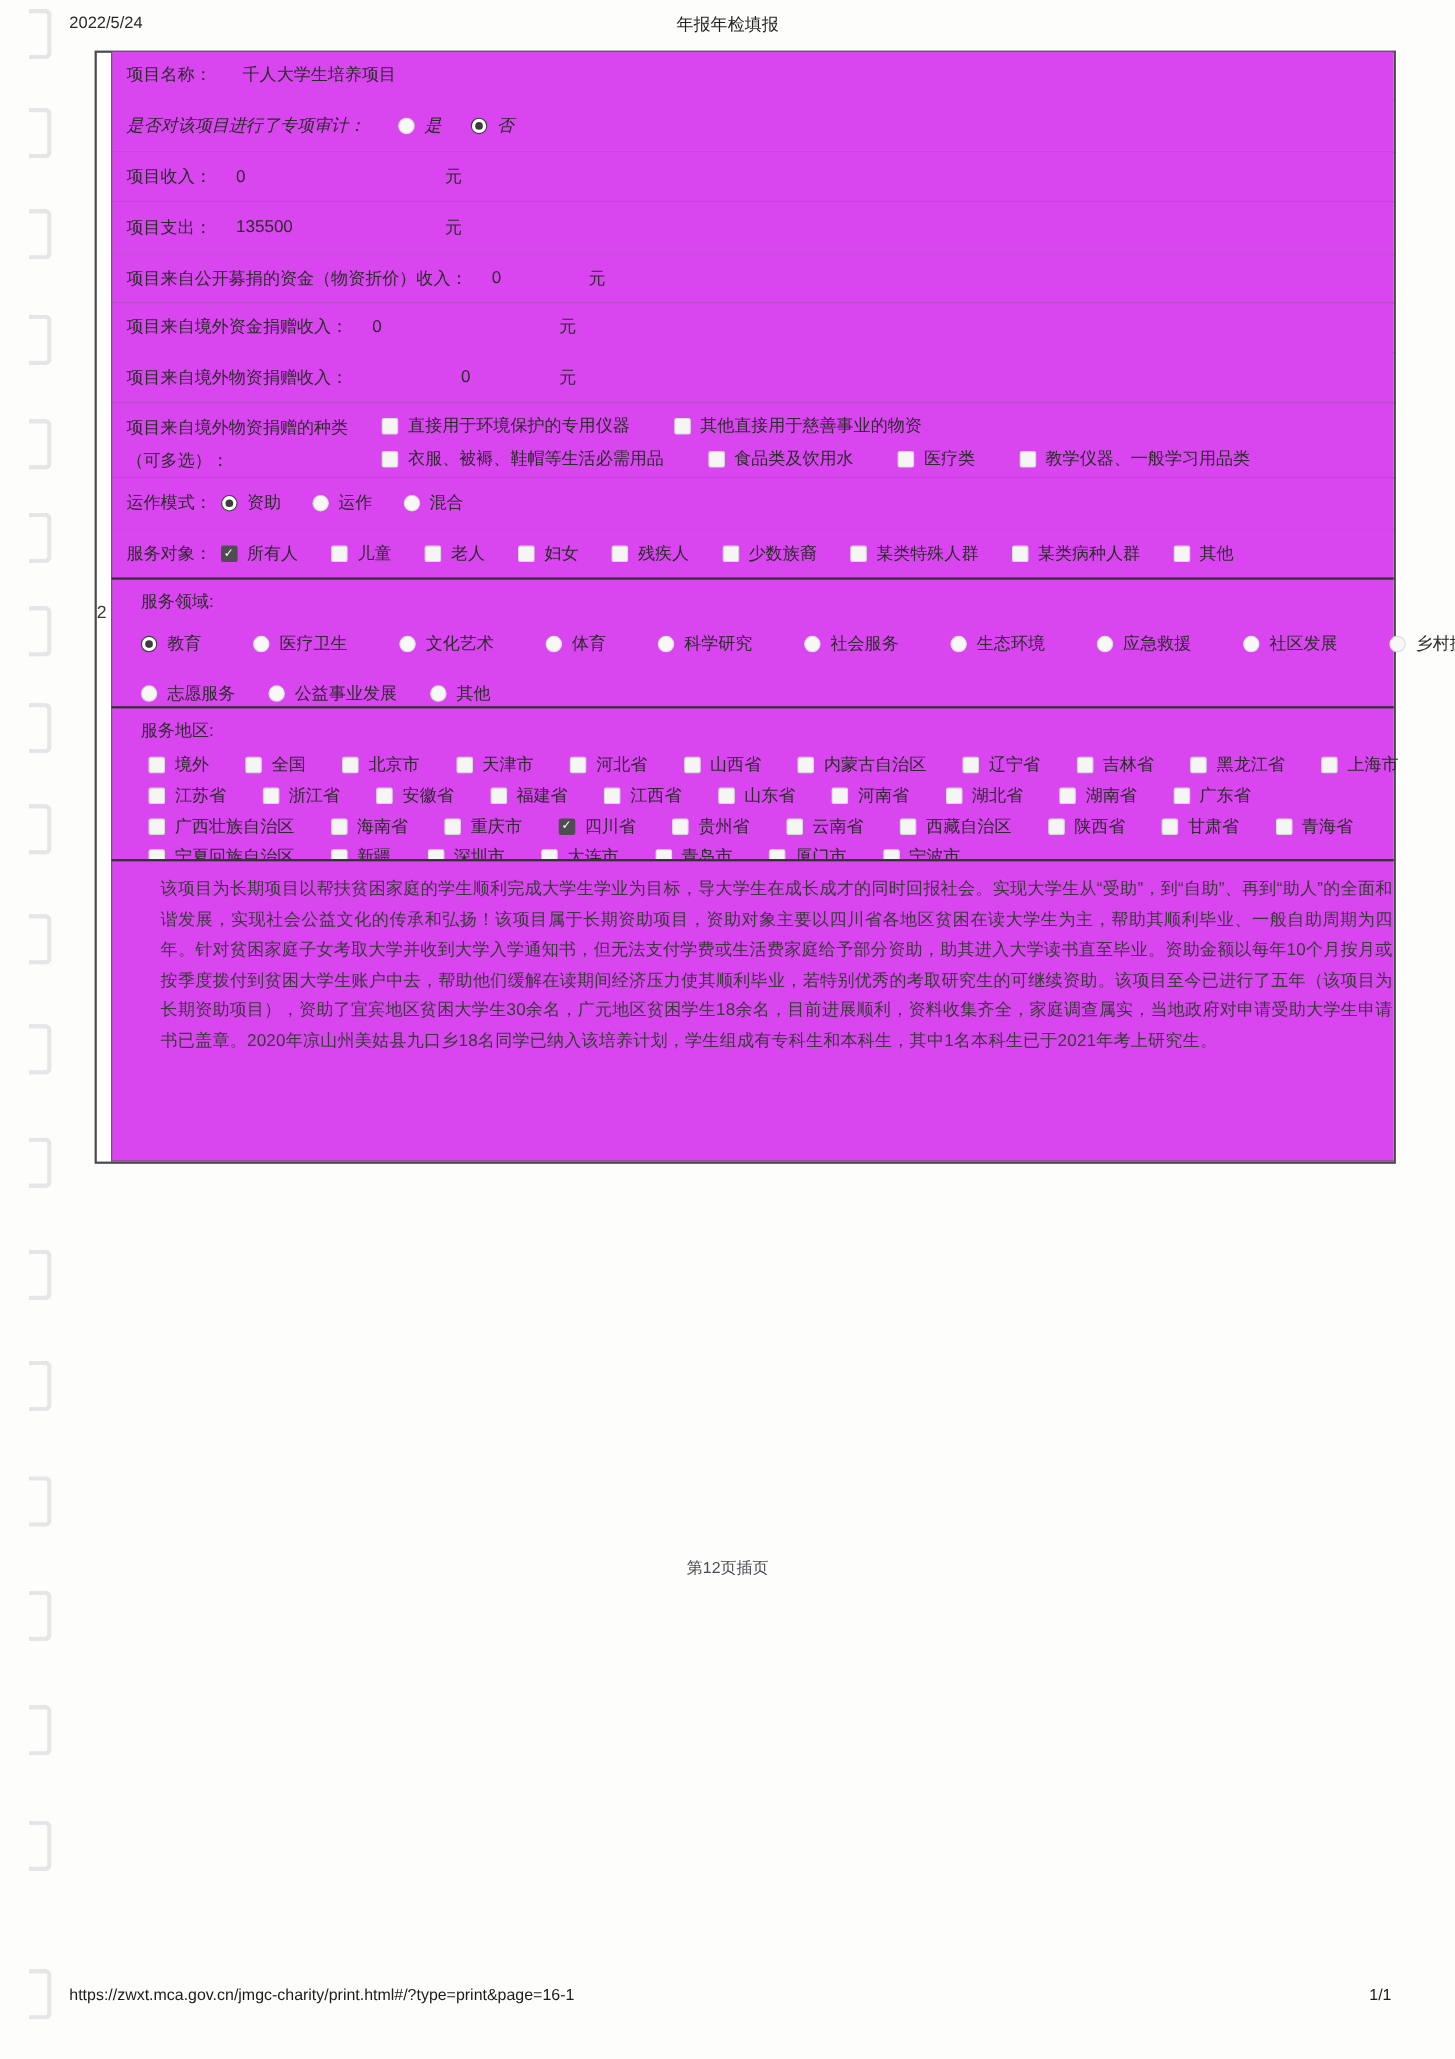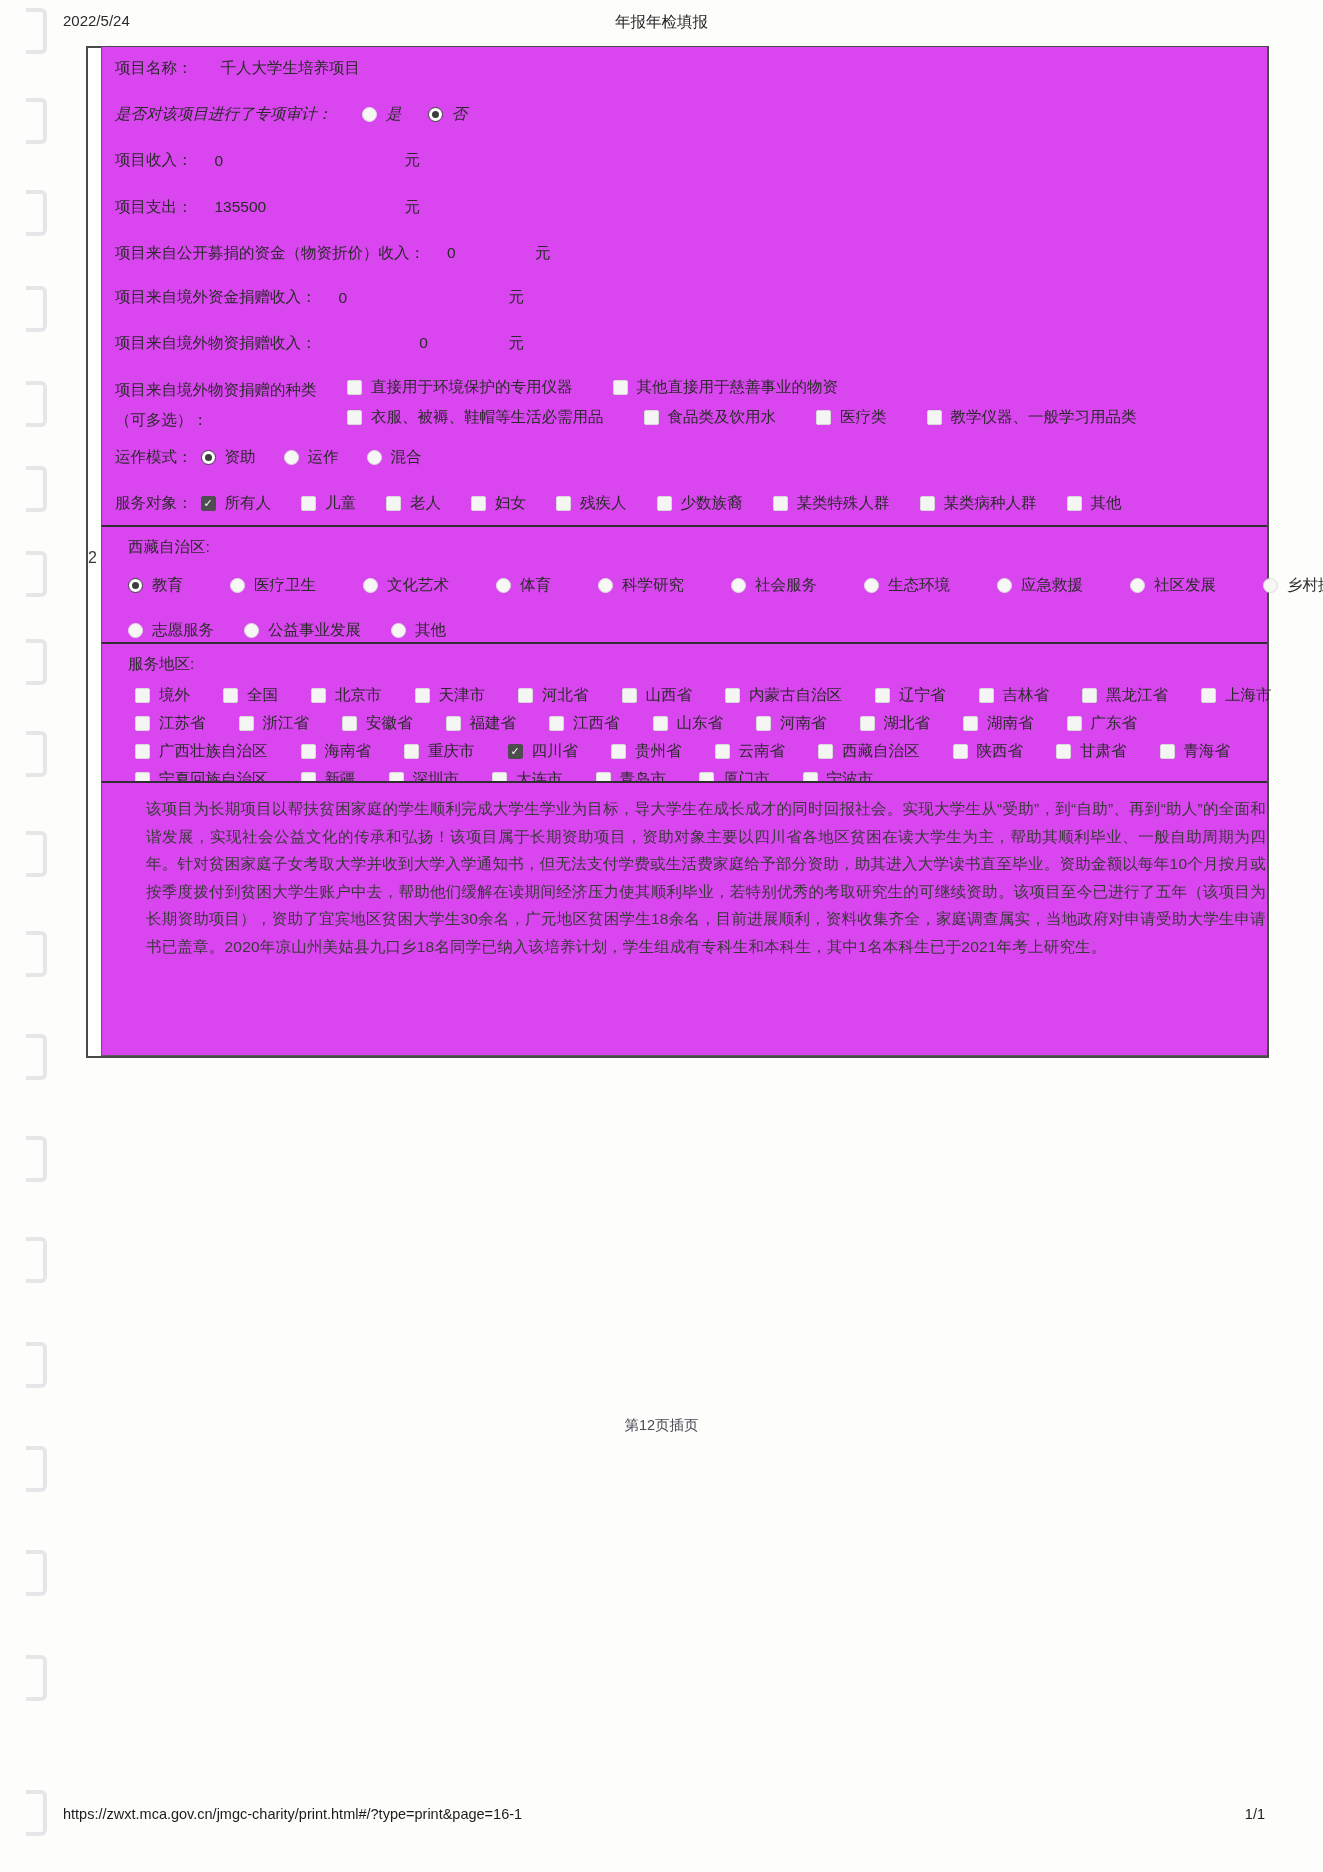--- a/index.html
+++ b/index.html
@@ -250,21 +250,21 @@
             <span class="olabel">某类病种人群</span>
           </span>
           <span class="opt">
             <span class="checkbox"></span>
             <span class="olabel">其他</span>
           </span>
         </span>
     </div>
 
     <div class="row sect sect1">
-      <div class="slab lab">西藏自治区:</div>
+      <div class="slab lab">服务领域:</div>
       <div class="optline fieldline1">
           <span class="opt">
             <span class="radio on"></span>
             <span class="olabel">教育</span>
           </span>
           <span class="opt">
             <span class="radio"></span>
             <span class="olabel">医疗卫生</span>
           </span>
           <span class="opt">

